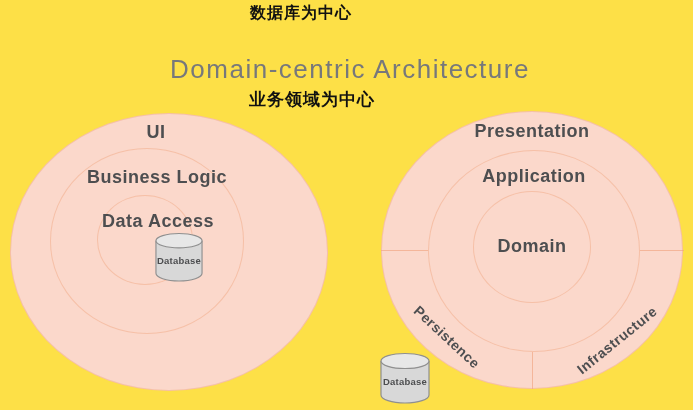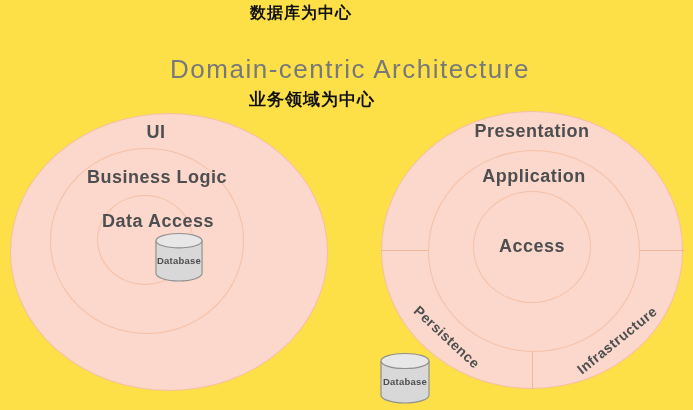--- a/index.html
+++ b/index.html
@@ -124,21 +124,21 @@
 
   <div class="ring r-outer"></div>
   <div class="divider div-left"></div>
   <div class="divider div-right"></div>
   <div class="divider div-vert"></div>
   <div class="ring r-middle"></div>
   <div class="ring r-inner"></div>
 
   <div class="ring-label lbl-presentation">Presentation</div>
   <div class="ring-label lbl-application">Application</div>
-  <div class="ring-label lbl-domain">Access</div>
+  <div class="ring-label lbl-domain">Domain</div>
   <div class="ring-label lbl-persistence">Persistence</div>
   <div class="ring-label lbl-infrastructure">Infrastructure</div>
 
   <div class="cylinder cyl-right">
     <svg viewBox="0 0 50 52">
       <path d="M1 9 L1 43 A24 8 0 0 0 49 43 L49 9" fill="#d8d8d8" stroke="#8f8f8f" stroke-width="1.2"></path>
       <ellipse cx="25" cy="9" rx="24" ry="7.5" fill="#e7e7e7" stroke="#8f8f8f" stroke-width="1.2"></ellipse>
     </svg>
     <div class="cyl-label">Database</div>
   </div>

